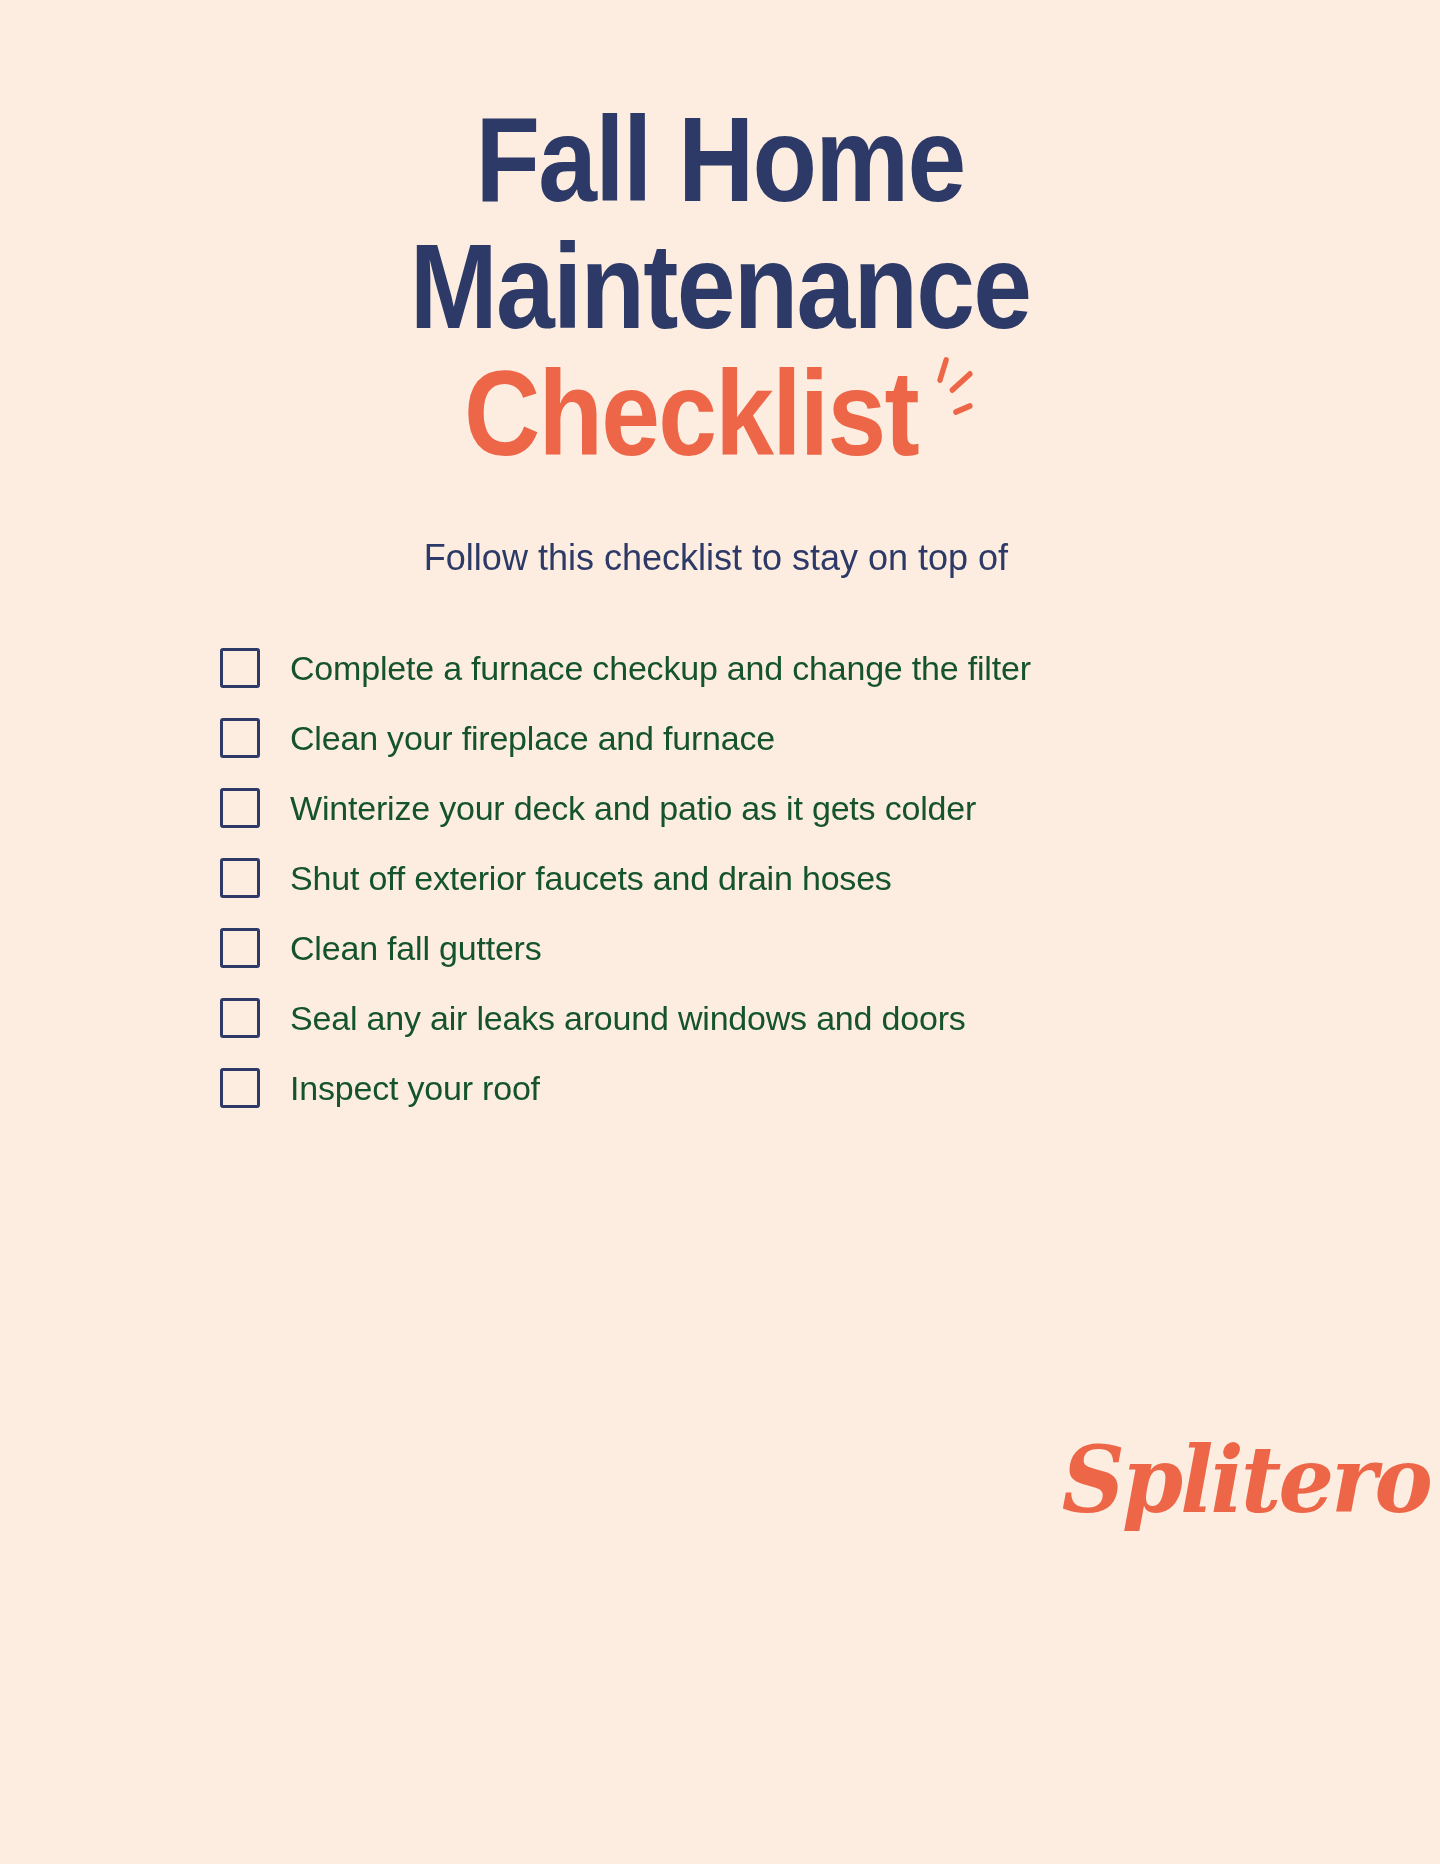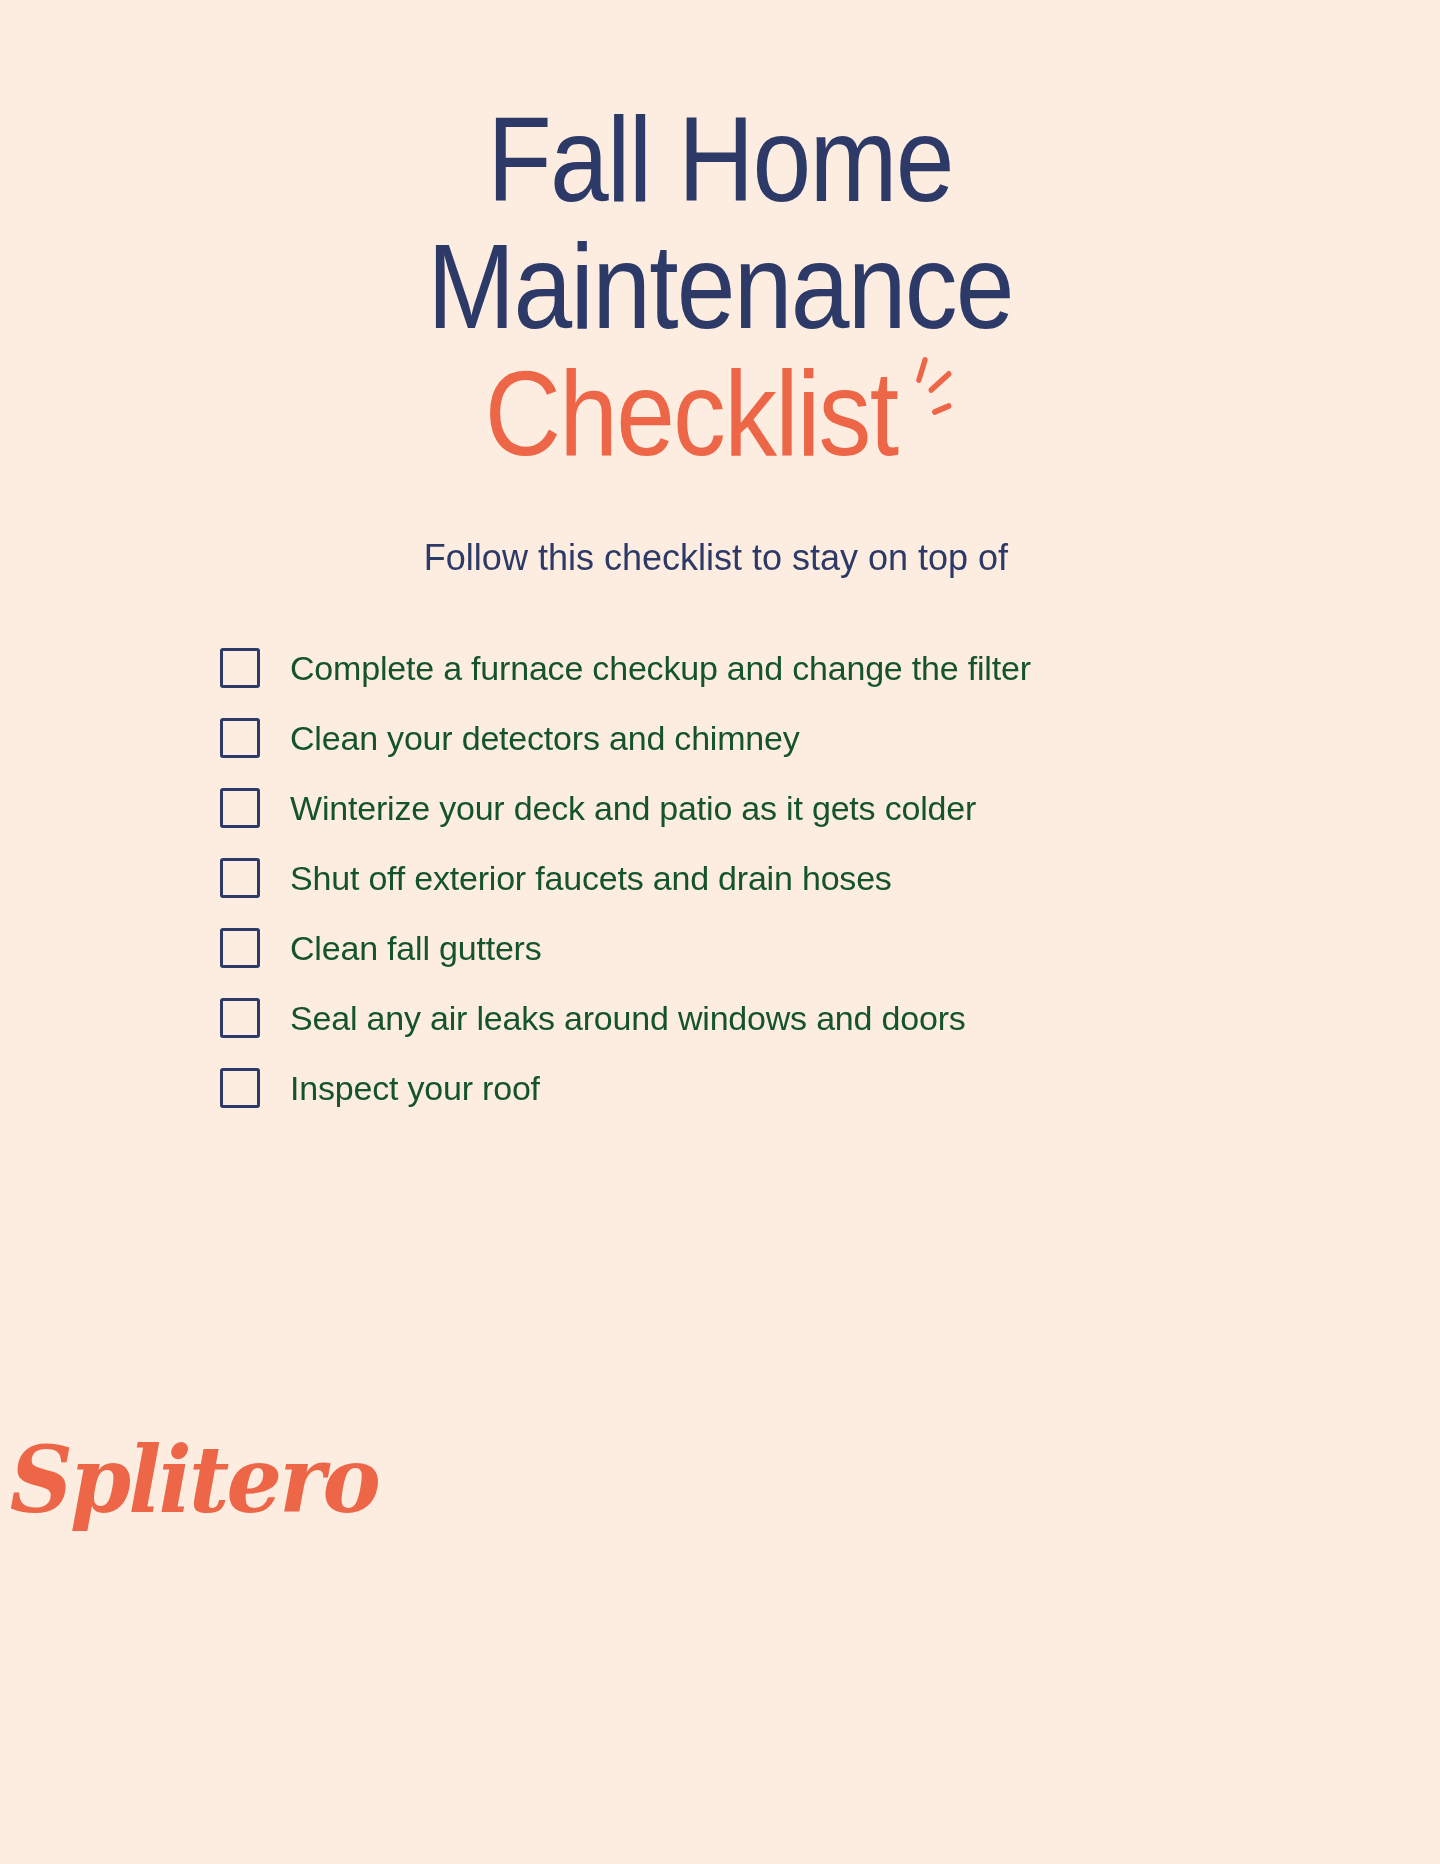--- a/index.html
+++ b/index.html
@@ -15,21 +15,21 @@
     background: #FCEDE0;
     padding-top: 96px;
     overflow: hidden;
     font-family: "Liberation Sans", sans-serif;
     color: #2D3A68;
   }
   
   .title {
     margin: 0;
     text-align: center;
-    font-weight: 400;
+    font-weight: 700;
     font-size: 120px;
     line-height: 127px;
     letter-spacing: -2px;
     color: #2D3A68;
   }
   .title-line {
     display: block;
     transform: scaleX(0.88);
     transform-origin: 50% 50%;
     white-space: nowrap;
@@ -78,21 +78,21 @@
   }
   .check-label {
     font-size: 34px;
     letter-spacing: -0.2px;
     color: #14532d;
     white-space: nowrap;
   }
   
   .footer {
     margin-top: 318px;
-    text-align: left;
+    text-align: right;
   }
   .logo {
     display: inline-block;
     font-family: "DejaVu Serif", serif;
     font-style: italic;
     font-weight: 700;
     font-size: 92px;
     letter-spacing: -3px;
     color: #ED6647;
     transform: scaleX(0.95);
@@ -117,21 +117,21 @@
     <span>Follow this checklist to stay on top of</span><br>
   </p>
 
   <ul class="checklist">
       <li class="check-row">
       <span class="checkbox" role="checkbox" aria-checked="false"></span>
       <span class="check-label">Complete a furnace checkup and change the filter</span>
     </li>
       <li class="check-row">
       <span class="checkbox" role="checkbox" aria-checked="false"></span>
-      <span class="check-label">Clean your detectors and chimney</span>
+      <span class="check-label">Clean your fireplace and furnace</span>
     </li>
       <li class="check-row">
       <span class="checkbox" role="checkbox" aria-checked="false"></span>
       <span class="check-label">Winterize your deck and patio as it gets colder</span>
     </li>
       <li class="check-row">
       <span class="checkbox" role="checkbox" aria-checked="false"></span>
       <span class="check-label">Shut off exterior faucets and drain hoses</span>
     </li>
       <li class="check-row">

